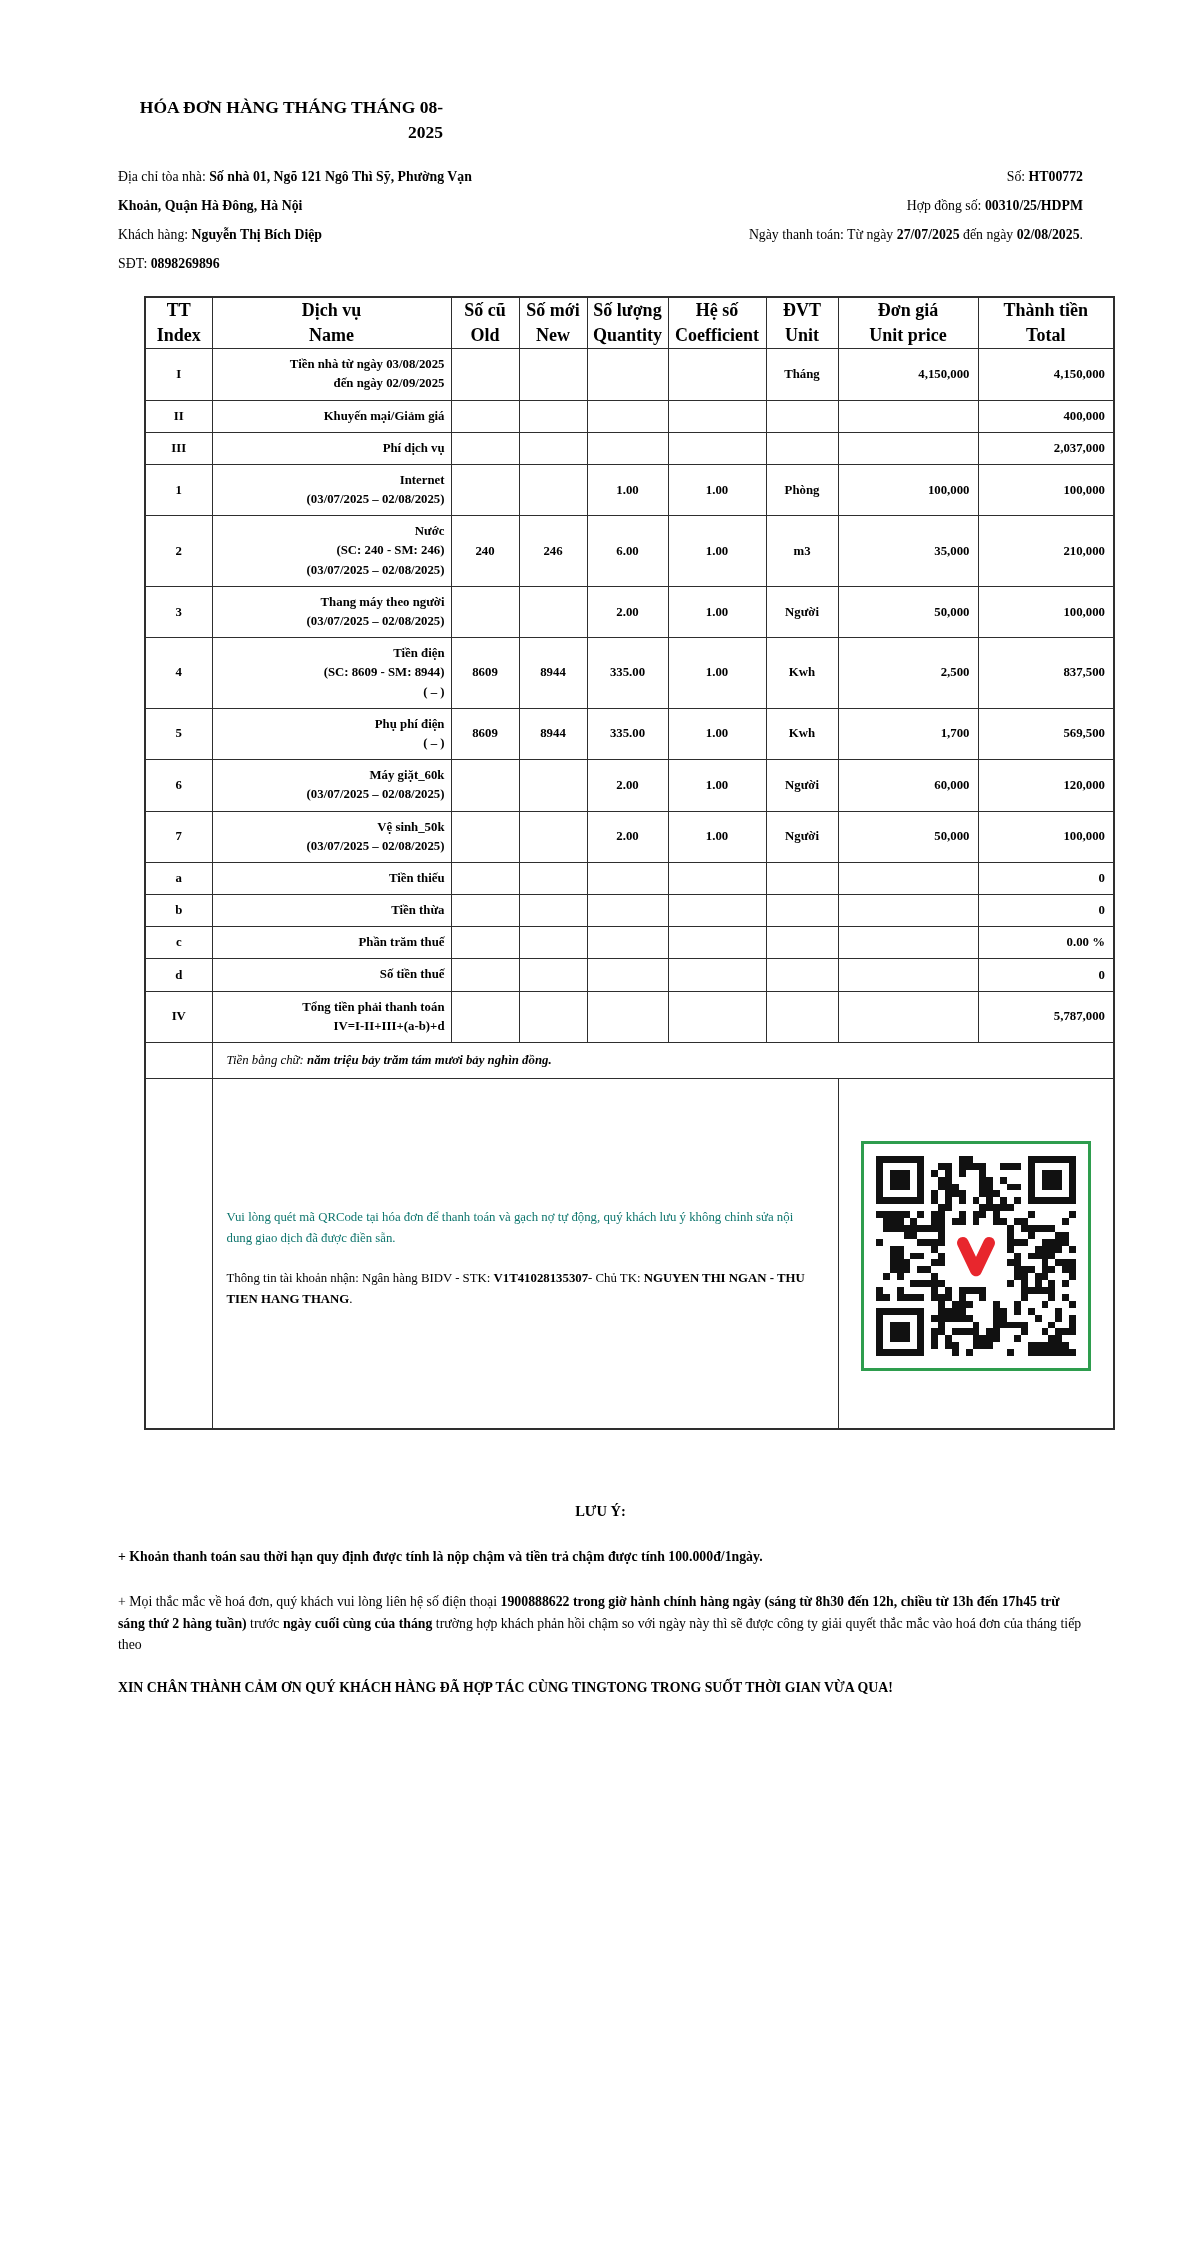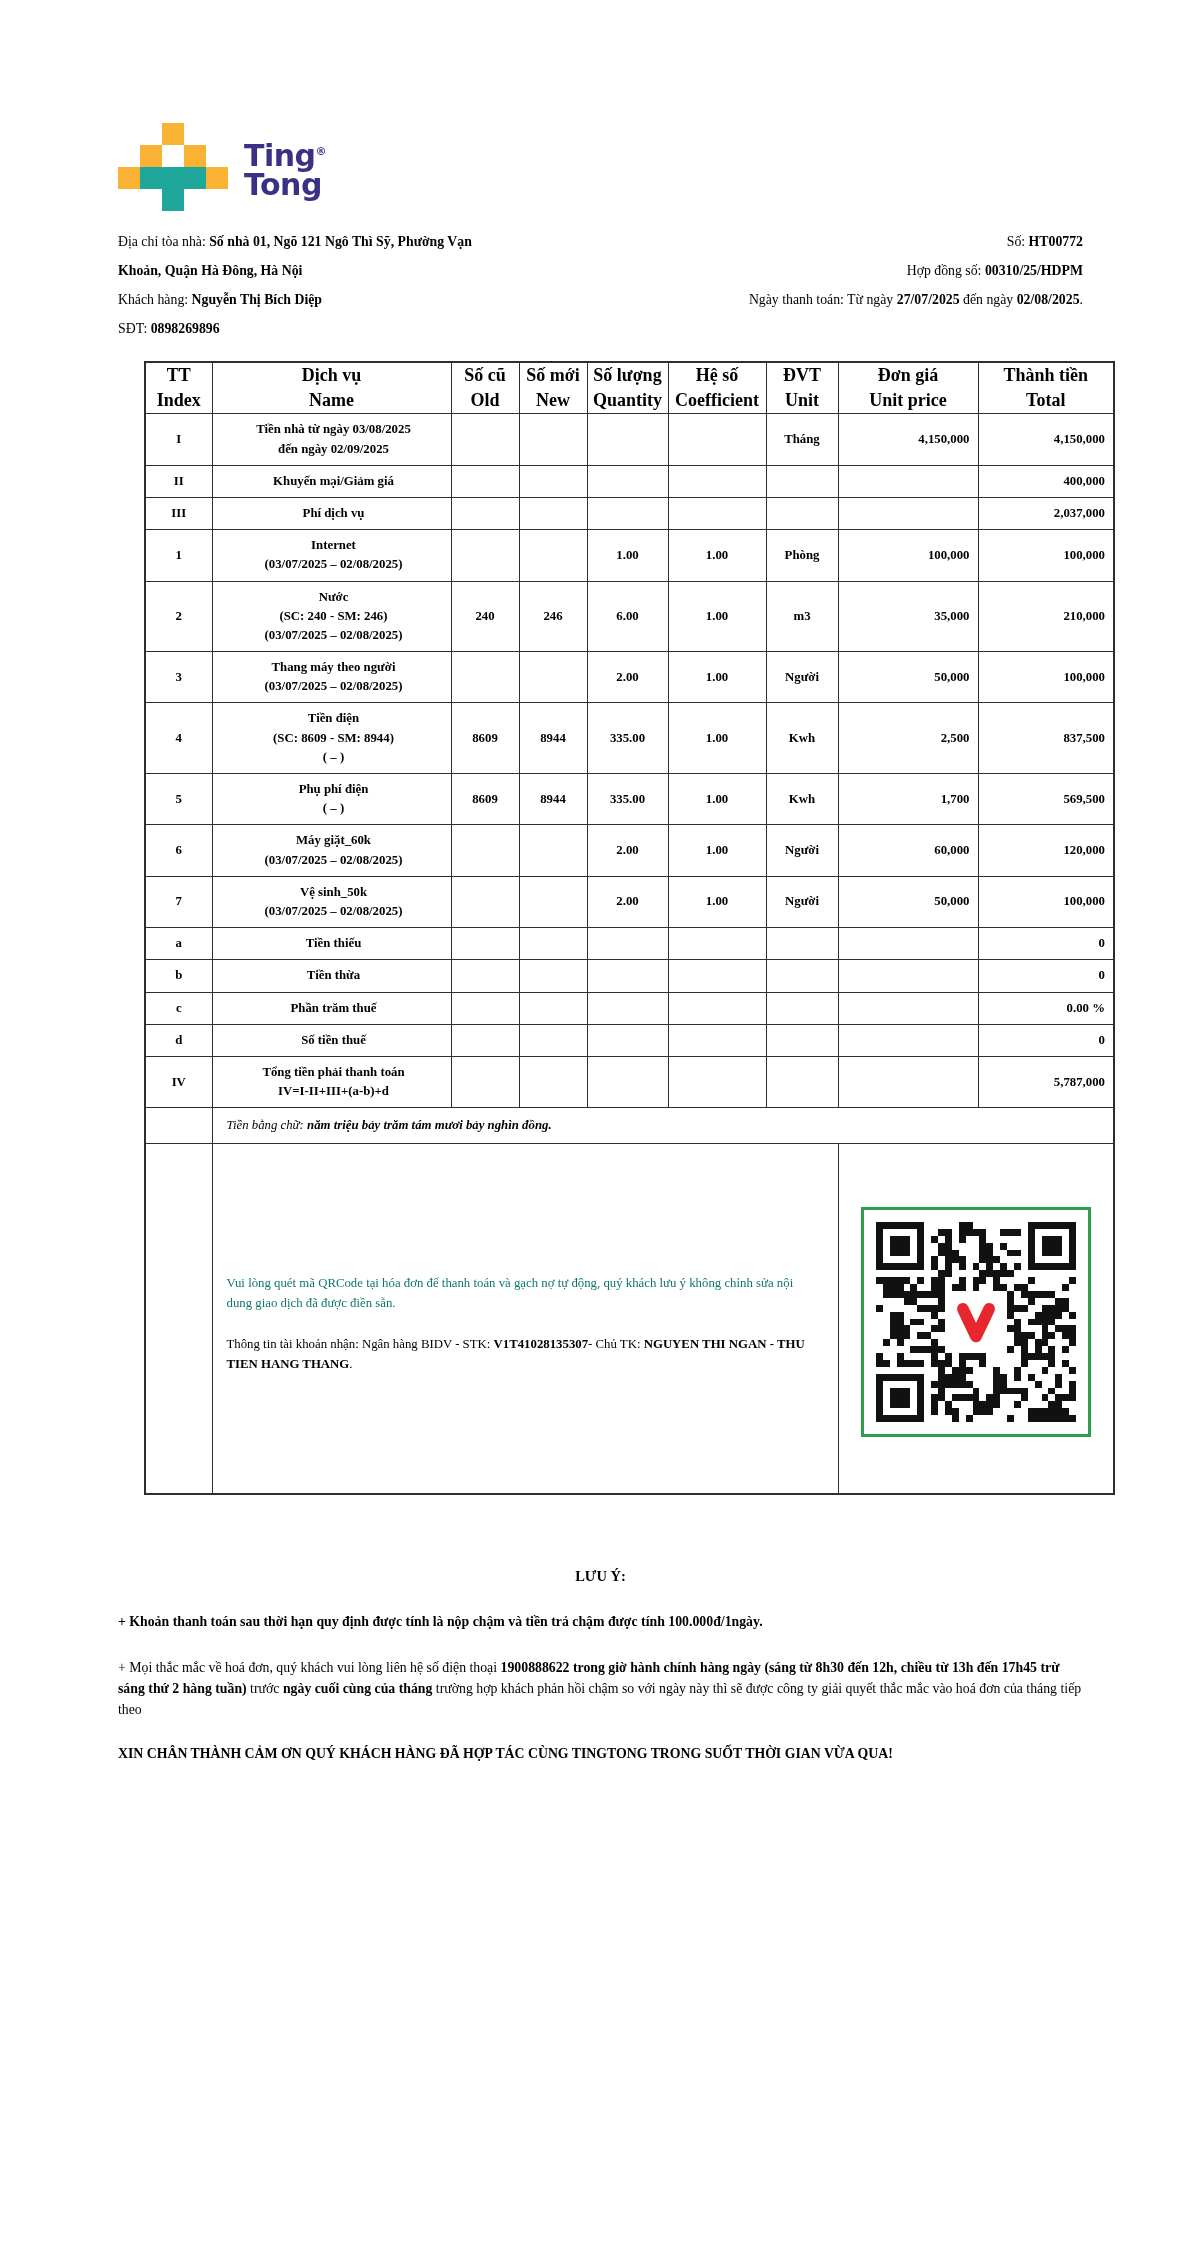--- a/index.html
+++ b/index.html
@@ -28,21 +28,21 @@
   .info-right { text-align:right; }
 
   
   table.inv { border-collapse:collapse; margin:18px 0 0 144px; width:969px;
               font-size:12.8px; font-weight:bold; table-layout:fixed; }
   table.inv, table.inv th, table.inv td { border:1px solid #2e2e2e; }
   table.inv { border-width:2px; }
   table.inv th { height:46px; text-align:center; vertical-align:middle;
                  white-space:pre-line; line-height:1.4; font-size:18px; }
   table.inv td { vertical-align:middle; padding:6px 0; }
-  td.l { text-align:center; padding-left:10px !important; padding-right:6px !important;
+  td.l { text-align:right; padding-left:10px !important; padding-right:6px !important;
          white-space:pre-line; line-height:1.5; }
   td.c { text-align:center; }
   td.r { text-align:right; padding-right:8px !important; }
   tr.words-row td { height:36px; }
   .words-cell { text-align:left; padding-left:14px !important; font-style:italic; }
   .words-cell .lbl { font-weight:normal; }
   tr.qr-row { height:350px; }
   .note-cell { text-align:left; vertical-align:middle !important;
                padding:20px 18px 10px 14px !important; font-weight:normal; }
   .note-red { line-height:1.6; }
@@ -55,35 +55,21 @@
   .footer { margin:70px 117px 0 118px; line-height:1.55; }
   .footer-heading { font-weight:bold; font-size:14.5px;text-align:center; }
   .footer-note1 { margin-top:24px; font-weight:bold; }
   .footer-note2 { margin-top:24px; }
   .footer-thanks { margin-top:22px; font-weight:bold; }
 </style>
 </head>
 <body>
 
 <div class="header-row">
-  <div class="logo">
-    <div class="logo-icon">
-      <div class="sq" style="left:44px; top:0;   background:#F9B233;"></div>
-      <div class="sq" style="left:22px; top:22px; background:#F9B233;"></div>
-      <div class="sq" style="left:66px; top:22px; background:#F9B233;"></div>
-      <div class="sq" style="left:0;    top:44px; background:#F9B233;"></div>
-      <div class="sq" style="left:88px; top:44px; background:#F9B233;"></div>
-      <div class="sq" style="left:22px; top:44px; width:66px; background:#1FA79B;"></div>
-      <div class="sq" style="left:44px; top:66px; background:#1FA79B;"></div>
-    </div>
-    <div class="logo-text" style="color:#3A3185;">
-      <div><span>Ting</span><sup>®</sup></div>
-      <div>Tong</div>
-    </div>
-  </div>
+  <div class="doc-title">HÓA ĐƠN HÀNG THÁNG THÁNG 08-2025</div>
 </div>
 
 <div class="info">
   <div class="info-row">
     <div class="info-left"><span>Địa chỉ tòa nhà: </span><span class="b">Số nhà 01, Ngõ 121 Ngô Thì Sỹ, Phường Vạn</span></div>
     <div class="info-right"><span>Số: </span><span class="b">HT00772</span></div>
   </div>
   <div class="info-row">
     <div class="info-left"><span class="b">Khoản, Quận Hà Đông, Hà Nội</span></div>
     <div class="info-right"><span>Hợp đồng số: </span><span class="b">00310/25/HDPM</span></div>

